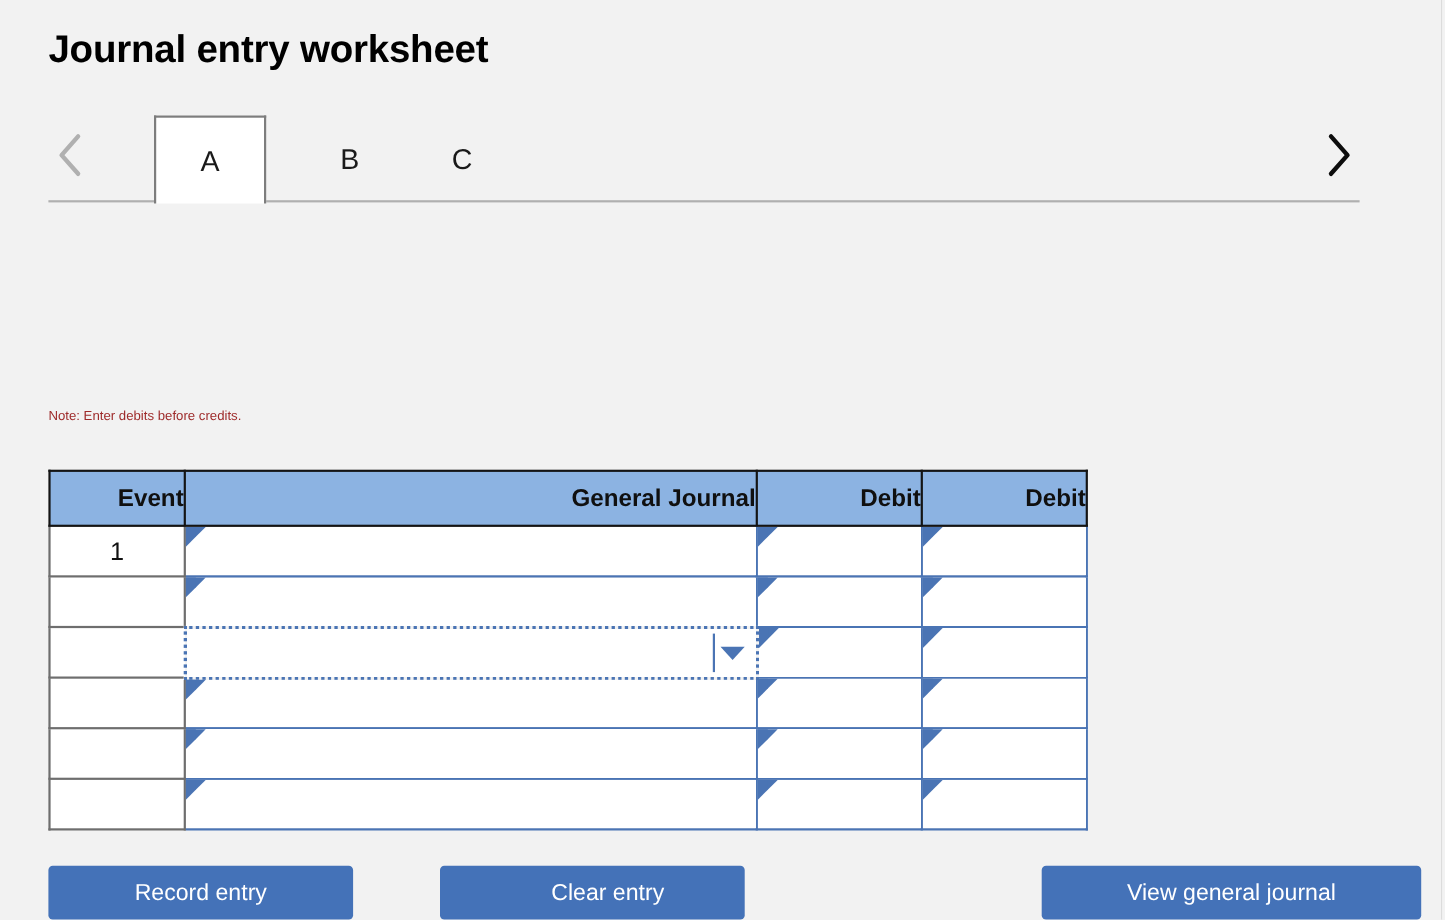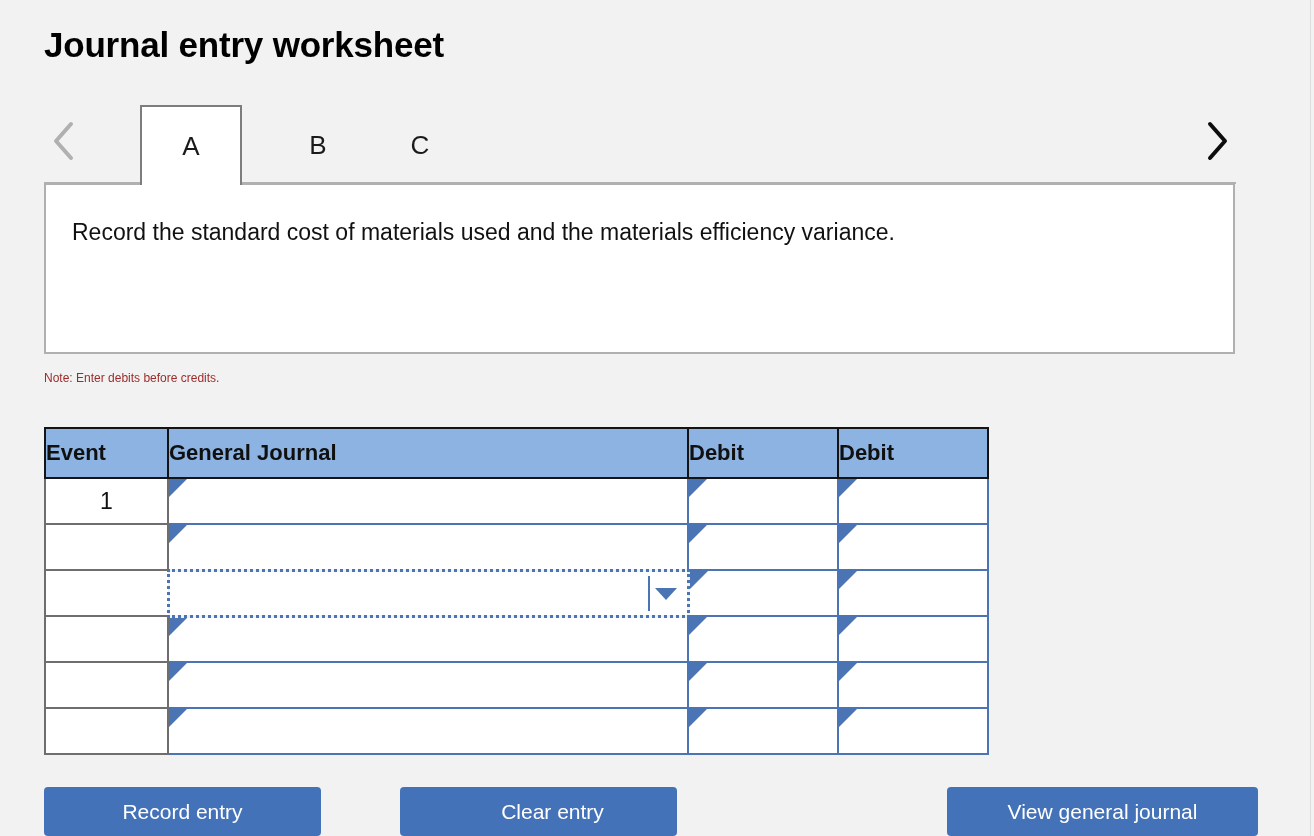--- a/index.html
+++ b/index.html
@@ -135,21 +135,21 @@
     top: 427px;
     width: 943px;
     border-collapse: collapse;
     table-layout: fixed;
   }
   .journal-table th {
     background: #8cb3e2;
     color: #101010;
     font-size: 22px;
     font-weight: bold;
-    text-align: left;
+    text-align: right;
     height: 50px;
     border: 2px solid #141414;
     box-sizing: border-box;
     padding: 0;
   }
   .journal-table td {
     padding: 0;
     height: 46px;
     box-sizing: border-box;
     background: #ffffff;
@@ -225,21 +225,21 @@
     cursor: pointer;
     display: flex;
     align-items: center;
     justify-content: center;
     font-family: "Liberation Sans", sans-serif;
     padding: 0;
     box-sizing: border-box;
   }
   .btn-record { left: 44px;  width: 277px; }
   .btn-clear  { left: 400px; width: 277px; padding-left: 28px; }
-  .btn-view   { left: 947px; width: 311px; }
+  .btn-view   { left: 947px; width: 345px; }
 
   .page-edge {
     position: absolute;
     left: 1310px;
     top: 0;
     width: 1px;
     height: 836px;
     background: #dcdcdc;
   }
 </style>
@@ -272,23 +272,20 @@
 
     <div class="tab-nav tab-nav-next">
       <svg width="26" height="42" viewBox="0 0 26 42" aria-hidden="true">
         <polyline points="7,4 22,21 7,38" fill="none" stroke="#0d0d0d" stroke-width="4" stroke-linecap="round" stroke-linejoin="round"></polyline>
       </svg>
     </div>
 
     <div class="tab-baseline"></div>
   </div>
 
-  <div class="content-panel">
-    <div class="content-text">Record the standard cost of materials used and the materials efficiency variance.</div>
-  </div>
 
   <div class="note-line">Note: Enter debits before credits.</div>
 
   <table class="journal-table">
     <colgroup>
       <col class="col-event">
       <col class="col-journal">
       <col class="col-debit">
       <col class="col-credit">
     </colgroup>

